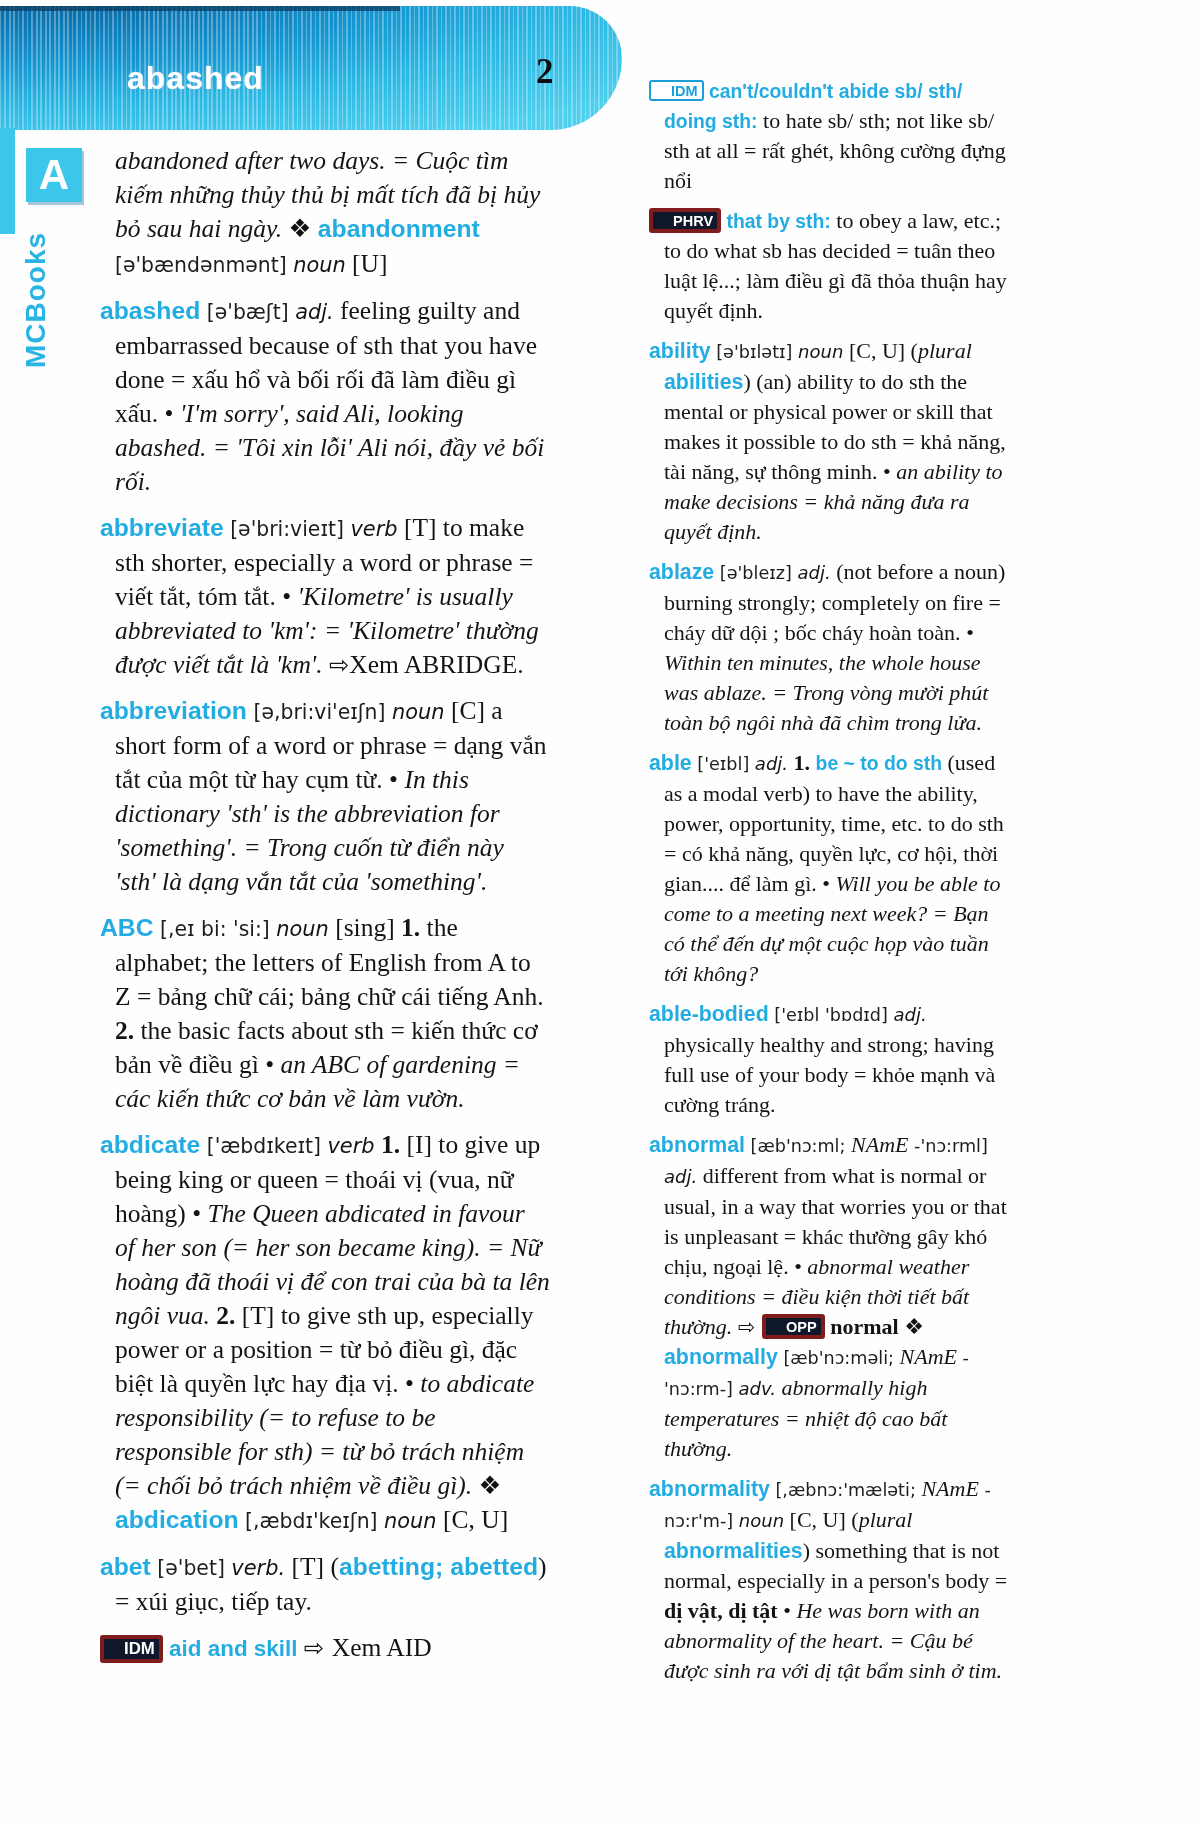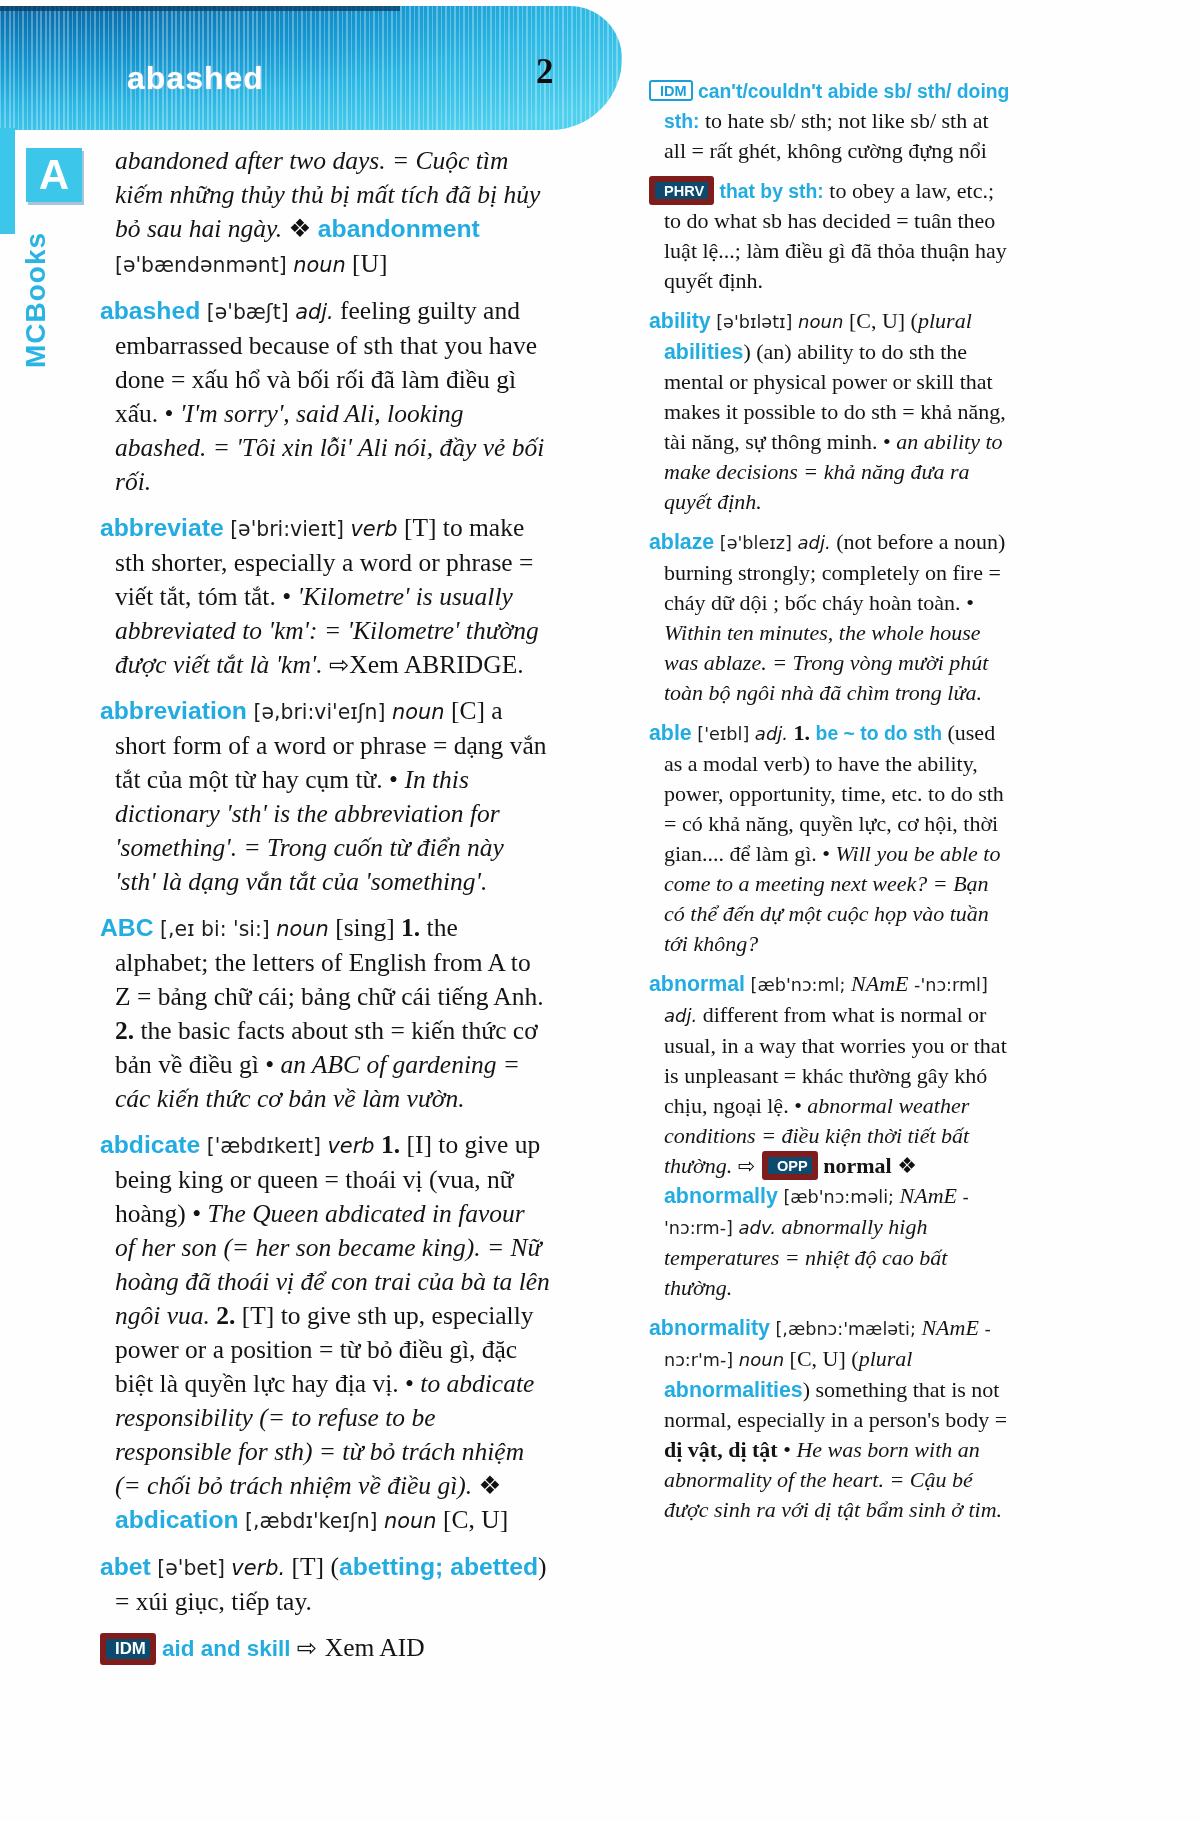--- a/index.html
+++ b/index.html
@@ -65,25 +65,25 @@
   .seg-pos{font-family:"DejaVu Sans",sans-serif;font-style:italic;font-size:.82em;}
   .seg-n{}
   .seg-i{font-style:italic;}
   .seg-b{font-weight:bold;}
   .seg-bull{}
   .seg-dia{color:#111;}
   .seg-arr{font-family:"DejaVu Sans",sans-serif;font-size:.95em;}
   .seg-lbox,.seg-lsolid{
     display:inline-block;font-family:"Liberation Sans","DejaVu Sans",sans-serif;
     font-weight:bold;font-size:.66em;line-height:1.12;
-    padding:1px 4px 0 9px;border-radius:3px;vertical-align:2px;
+    padding:1px 4px 0 20px;border-radius:3px;vertical-align:2px;
     text-indent:0;
   }
   .seg-lbox{color:#1b9fd8;border:2px solid #1b9fd8;background:#ffffff;}
-  .seg-lsolid{color:#ffffff;border:6px solid #7f1d1d;background:#0c4a6e;}
+  .seg-lsolid{color:#ffffff;border:4px solid #7f1d1d;background:#0f172a;}
 </style>
 </head>
 <body>
 
 <div class="band">
   <div class="band-topline"></div>
 </div>
 <span class="guide-word">abashed</span>
 <span class="page-num">2</span>
 
@@ -103,16 +103,17 @@
       <p class="para"><span class="seg-hw">abdicate</span><span class="seg-ph"> ['æbdɪkeɪt] </span><span class="seg-pos">verb</span><span class="seg-n"> </span><span class="seg-b">1.</span><span class="seg-n"> [I] to give up being king or queen = thoái vị (vua, nữ hoàng) </span><span class="seg-bull">• </span><span class="seg-i">The Queen abdicated in favour of her son (= her son became king). = Nữ hoàng đã thoái vị để con trai của bà ta lên ngôi vua. </span><span class="seg-b">2.</span><span class="seg-n"> [T] to give sth up, especially power or a position = từ bỏ điều gì, đặc biệt là quyền lực hay địa vị. </span><span class="seg-bull">• </span><span class="seg-i">to abdicate responsibility (= to refuse to be responsible for sth) = từ bỏ trách nhiệm (= chối bỏ trách nhiệm về điều gì). </span><span class="seg-dia">❖ </span><span class="seg-hw2">abdication</span><span class="seg-ph"> [,æbdɪ'keɪʃn] </span><span class="seg-pos">noun</span><span class="seg-n"> [C, U]</span></p>
       <p class="para"><span class="seg-hw">abet</span><span class="seg-ph"> [ə'bet] </span><span class="seg-pos">verb.</span><span class="seg-n"> [T] (</span><span class="seg-hw2">abetting; abetted</span><span class="seg-n">) = xúi giục, tiếp tay.</span></p>
       <p class="para"><span class="seg-lsolid">IDM</span><span class="seg-bl"> aid and skill </span><span class="seg-arr">⇨ </span><span class="seg-n">Xem AID</span></p>
     </div>
   <div class="col col-right">
       <p class="para"><span class="seg-lbox">IDM</span><span class="seg-bl"> can't/couldn't abide sb/ sth/ doing sth:</span><span class="seg-n"> to hate sb/ sth; not like sb/ sth at all = rất ghét, không cường đựng nổi</span></p>
       <p class="para"><span class="seg-lsolid">PHRV</span><span class="seg-bl"> that by sth:</span><span class="seg-n"> to obey a law, etc.; to do what sb has decided = tuân theo luật lệ...; làm điều gì đã thỏa thuận hay quyết định.</span></p>
       <p class="para"><span class="seg-hw">ability</span><span class="seg-ph"> [ə'bɪlətɪ] </span><span class="seg-pos">noun</span><span class="seg-n"> [C, U] (</span><span class="seg-i">plural</span><span class="seg-n"> </span><span class="seg-hw2">abilities</span><span class="seg-n">) (an) ability to do sth the mental or physical power or skill that makes it possible to do sth = khả năng, tài năng, sự thông minh. </span><span class="seg-bull">• </span><span class="seg-i">an ability to make decisions = khả năng đưa ra quyết định.</span></p>
       <p class="para"><span class="seg-hw">ablaze</span><span class="seg-ph"> [ə'bleɪz] </span><span class="seg-pos">adj.</span><span class="seg-n"> (not before a noun) burning strongly; completely on fire = cháy dữ dội ; bốc cháy hoàn toàn. </span><span class="seg-bull">• </span><span class="seg-i">Within ten minutes, the whole house was ablaze. = Trong vòng mười phút toàn bộ ngôi nhà đã chìm trong lửa.</span></p>
       <p class="para"><span class="seg-hw">able</span><span class="seg-ph"> ['eɪbl] </span><span class="seg-pos">adj.</span><span class="seg-n"> </span><span class="seg-b">1.</span><span class="seg-n"> </span><span class="seg-bl">be ~ to do sth</span><span class="seg-n"> (used as a modal verb) to have the ability, power, opportunity, time, etc. to do sth = có khả năng, quyền lực, cơ hội, thời gian.... để làm gì. </span><span class="seg-bull">• </span><span class="seg-i">Will you be able to come to a meeting next week? = Bạn có thể đến dự một cuộc họp vào tuần tới không?</span></p>
+      <p class="para"><span class="seg-hw">able-bodied</span><span class="seg-ph"> ['eɪbl 'bɒdɪd] </span><span class="seg-pos">adj.</span><span class="seg-n"> physically healthy and strong; having full use of your body = khỏe mạnh và cường tráng.</span></p>
       <p class="para"><span class="seg-hw">abnormal</span><span class="seg-ph"> [æb'nɔ:ml; </span><span class="seg-i">NAmE</span><span class="seg-ph"> -'nɔ:rml] </span><span class="seg-pos">adj.</span><span class="seg-n"> different from what is normal or usual, in a way that worries you or that is unpleasant = khác thường gây khó chịu, ngoại lệ. </span><span class="seg-bull">• </span><span class="seg-i">abnormal weather conditions = điều kiện thời tiết bất thường. </span><span class="seg-arr">⇨ </span><span class="seg-lsolid">OPP</span><span class="seg-n"> </span><span class="seg-b">normal</span><span class="seg-n"> </span><span class="seg-dia">❖ </span><span class="seg-hw2">abnormally</span><span class="seg-ph"> [æb'nɔ:məli; </span><span class="seg-i">NAmE</span><span class="seg-ph"> -'nɔ:rm-] </span><span class="seg-pos">adv.</span><span class="seg-n"> </span><span class="seg-i">abnormally high temperatures = nhiệt độ cao bất thường.</span></p>
       <p class="para"><span class="seg-hw">abnormality</span><span class="seg-ph"> [,æbnɔ:'mæləti; </span><span class="seg-i">NAmE</span><span class="seg-ph"> -nɔ:r'm-] </span><span class="seg-pos">noun</span><span class="seg-n"> [C, U] (</span><span class="seg-i">plural</span><span class="seg-n"> </span><span class="seg-hw2">abnormalities</span><span class="seg-n">) something that is not normal, especially in a person's body = </span><span class="seg-b">dị vật, dị tật</span><span class="seg-n"> </span><span class="seg-bull">• </span><span class="seg-i">He was born with an abnormality of the heart. = Cậu bé được sinh ra với dị tật bẩm sinh ở tim.</span></p>
     </div>
 </main>
 
 </body></html>

